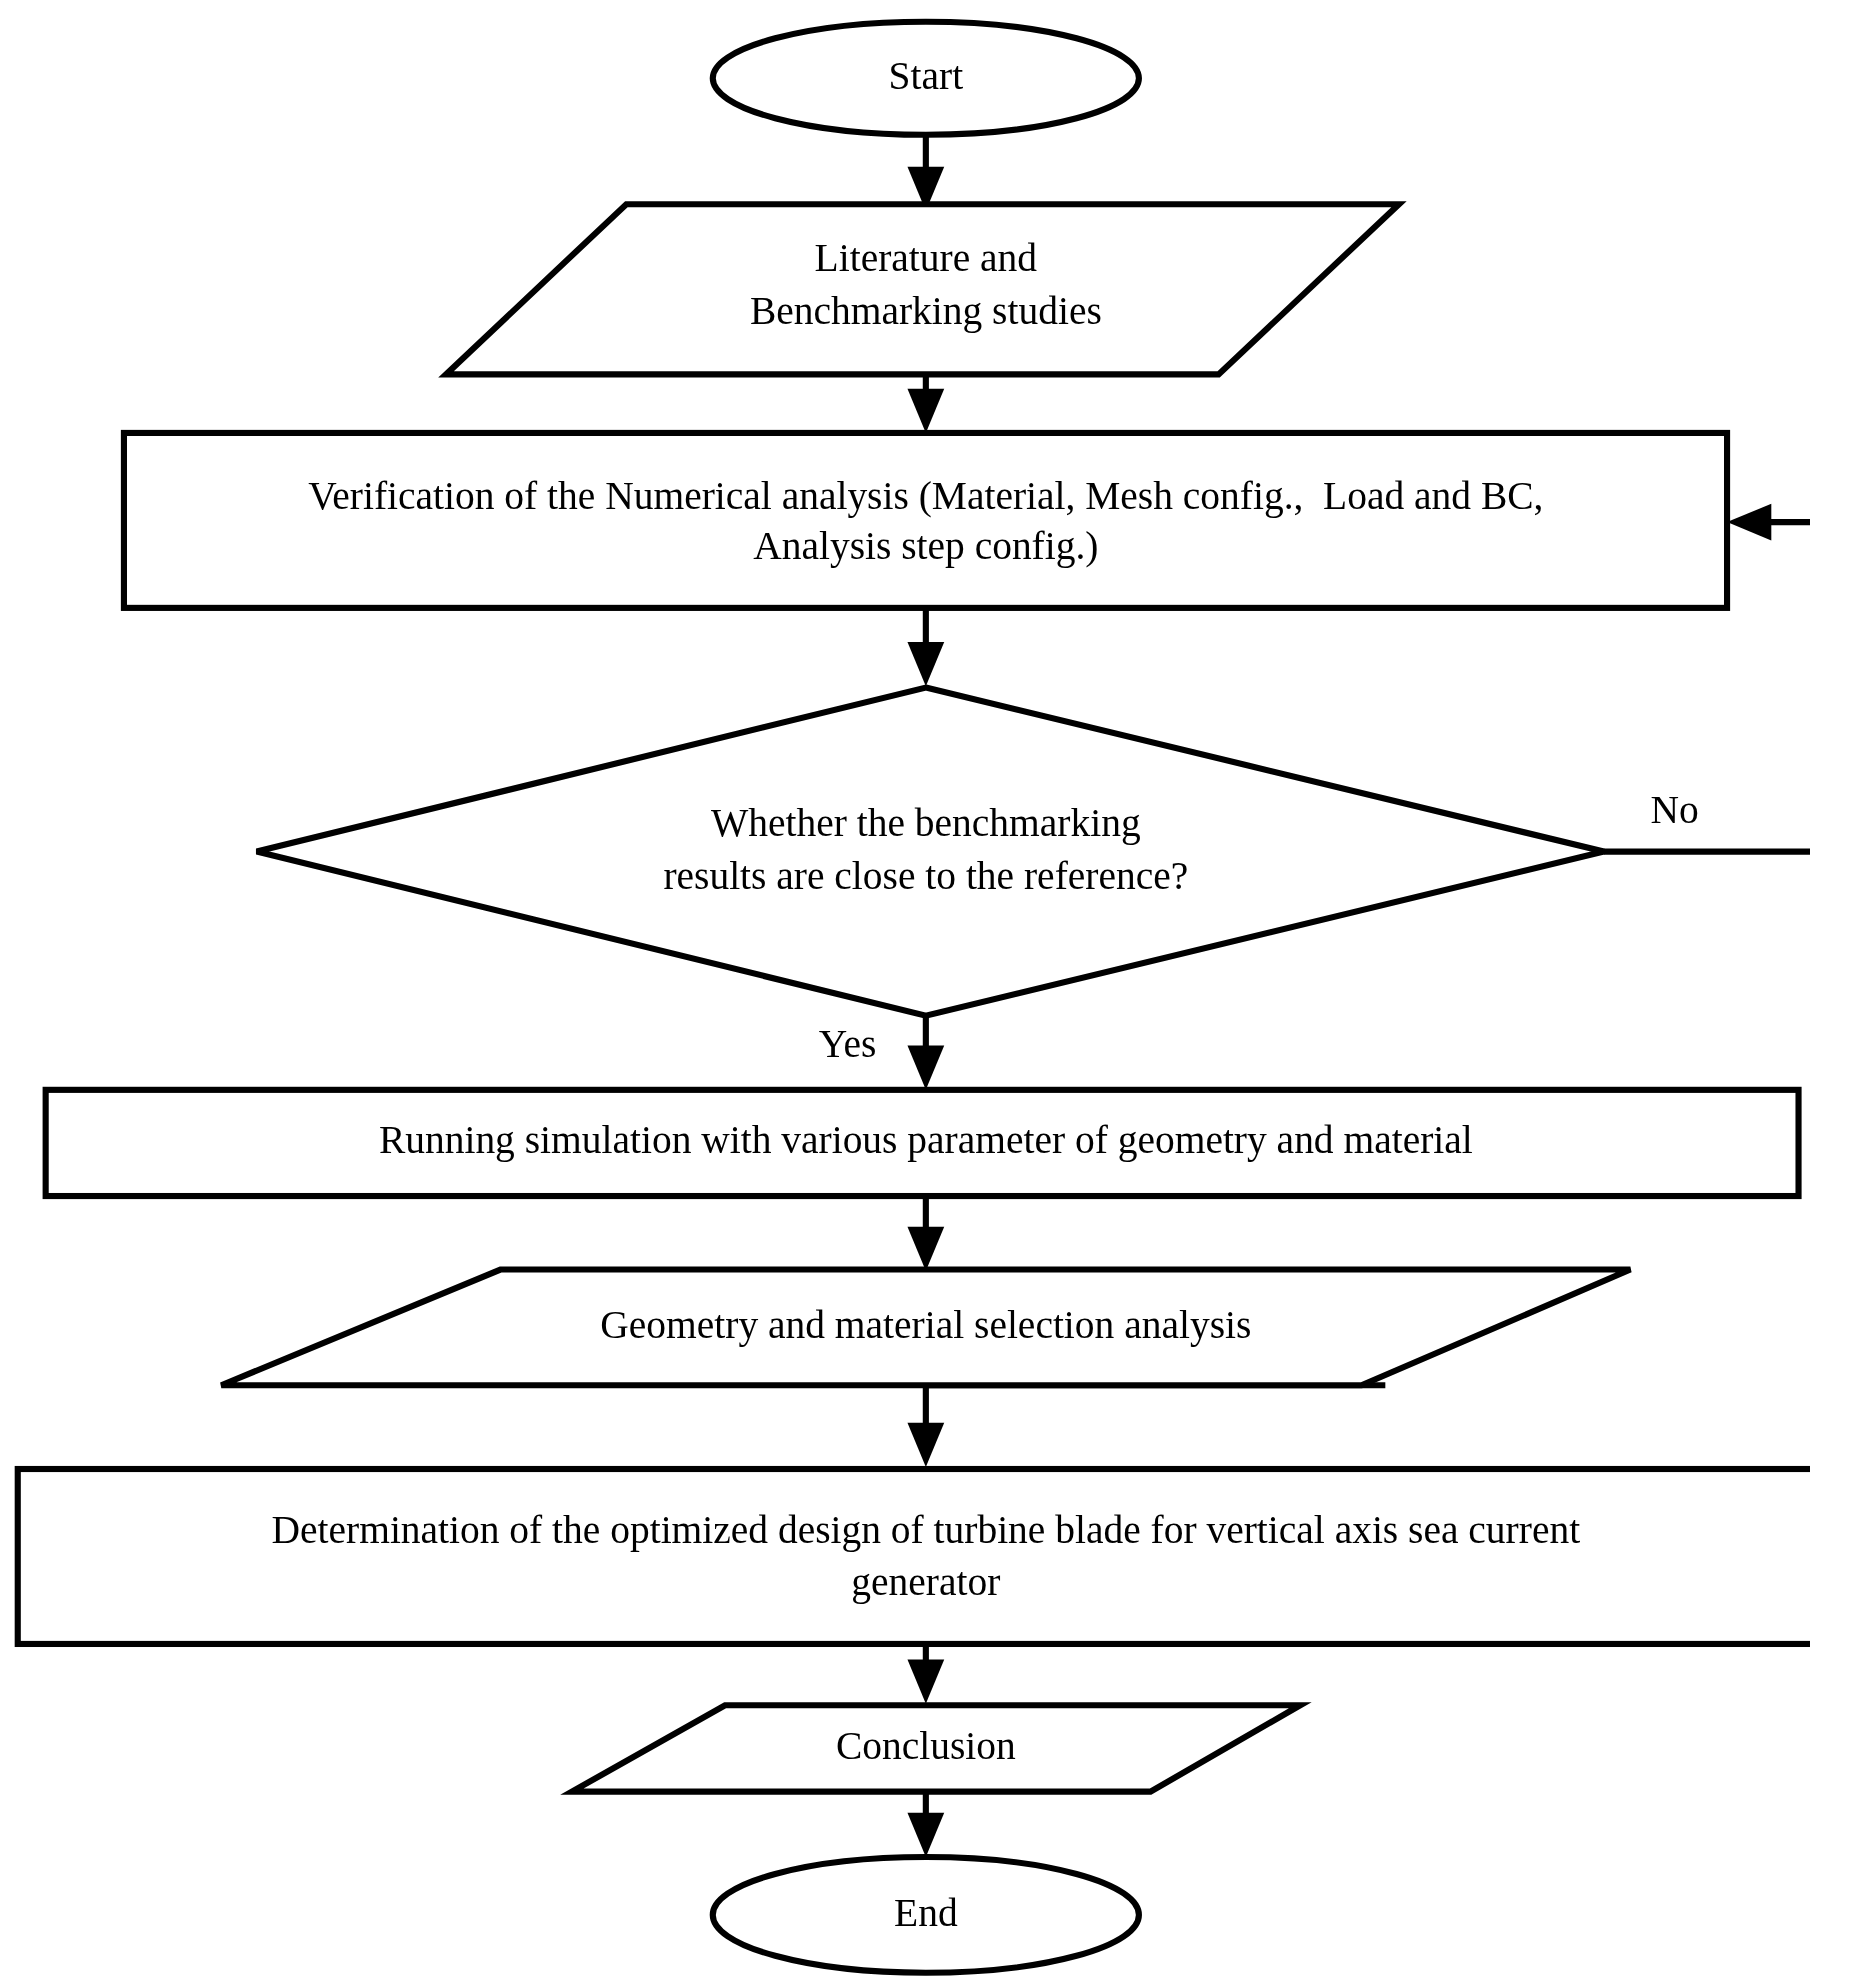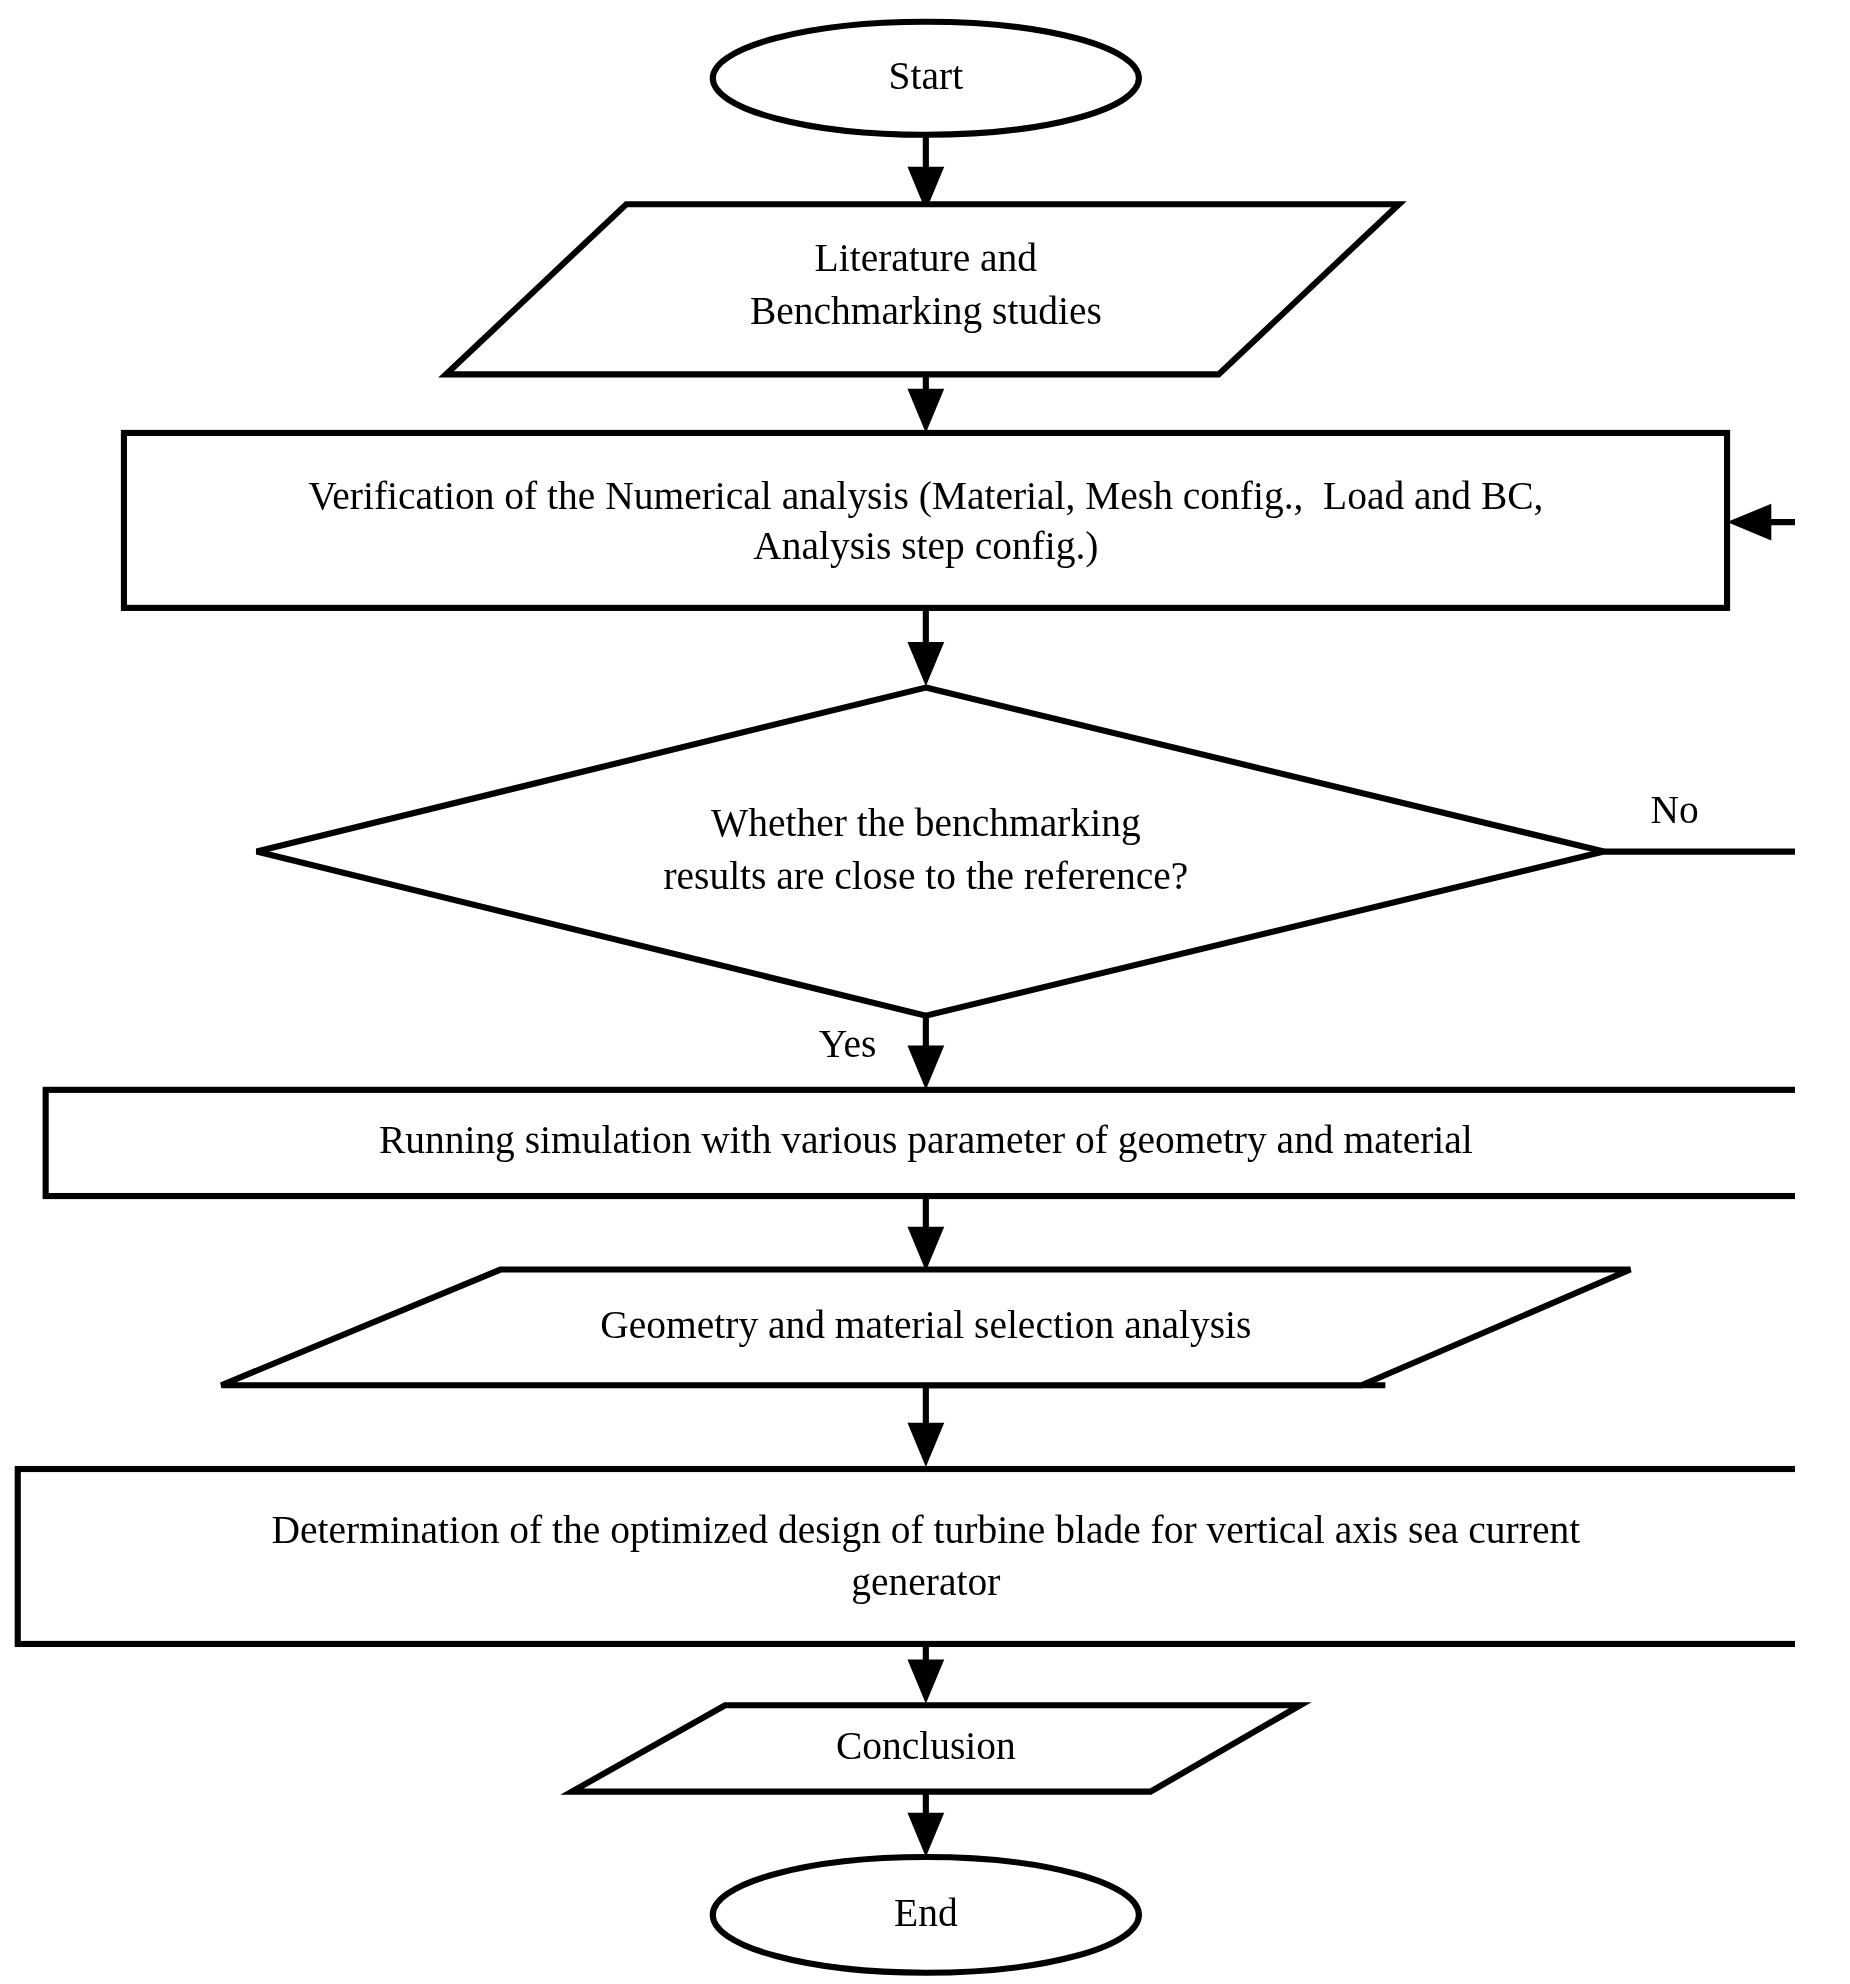--- a/index.html
+++ b/index.html
@@ -10,20 +10,21 @@
   }
   body {
     font-family: "Liberation Serif", "DejaVu Serif", serif;
   }
   #flowchart-root {
     position: relative;
     width: 1795px;
     height: 1985px;
     background: #ffffff;
     overflow: hidden;
+    padding-left: 15px;
   }
   #flow-svg {
     position: absolute;
     top: 0;
     left: 0;
     width: 1851px;
     height: 1985px;
     display: block;
   }
   .shape-outline {

